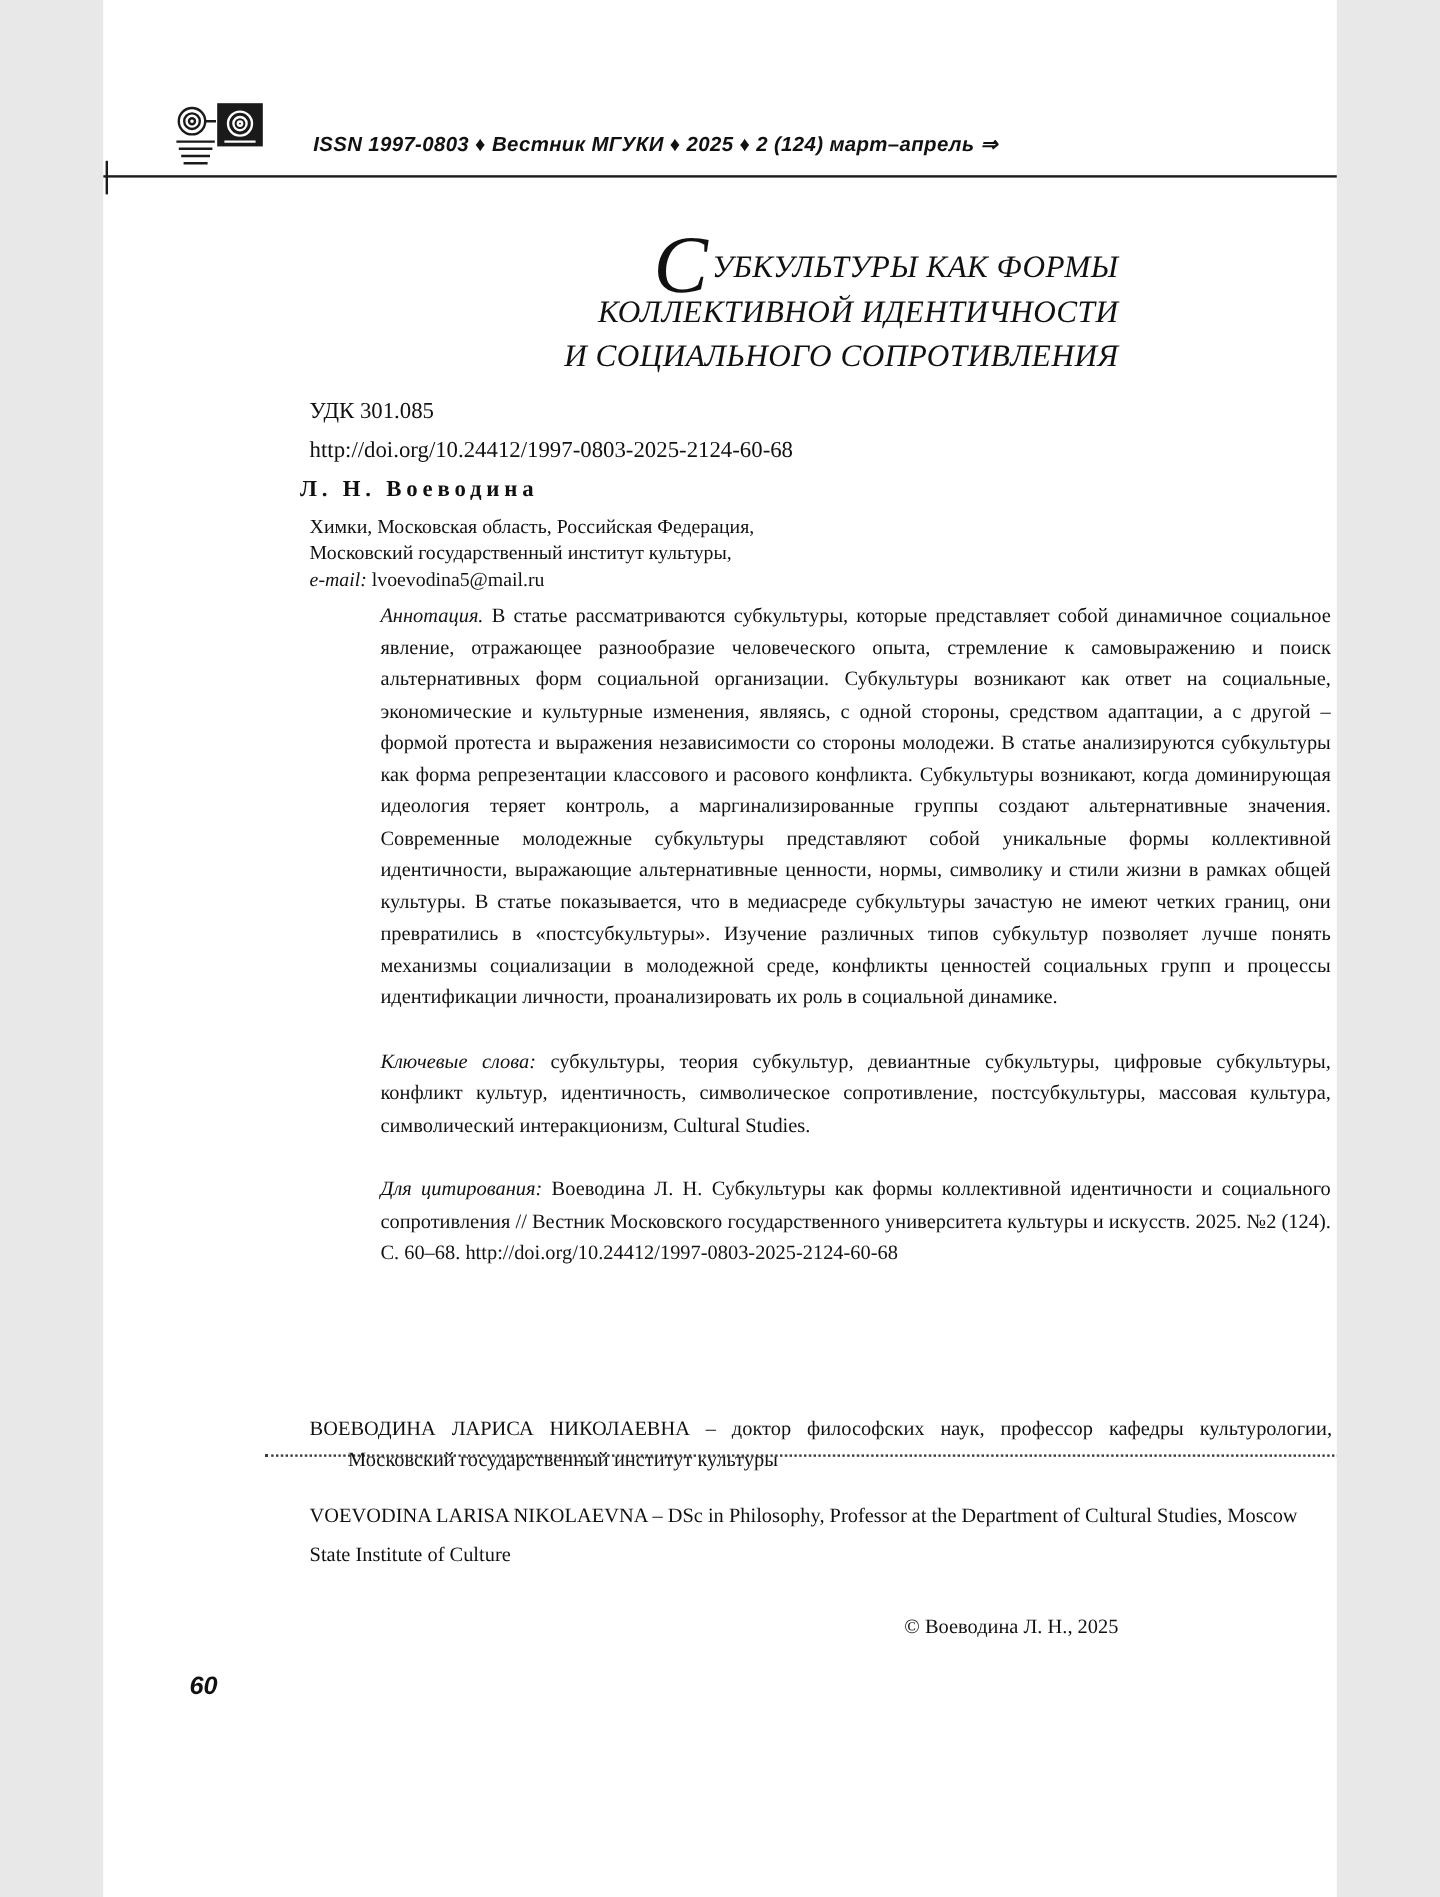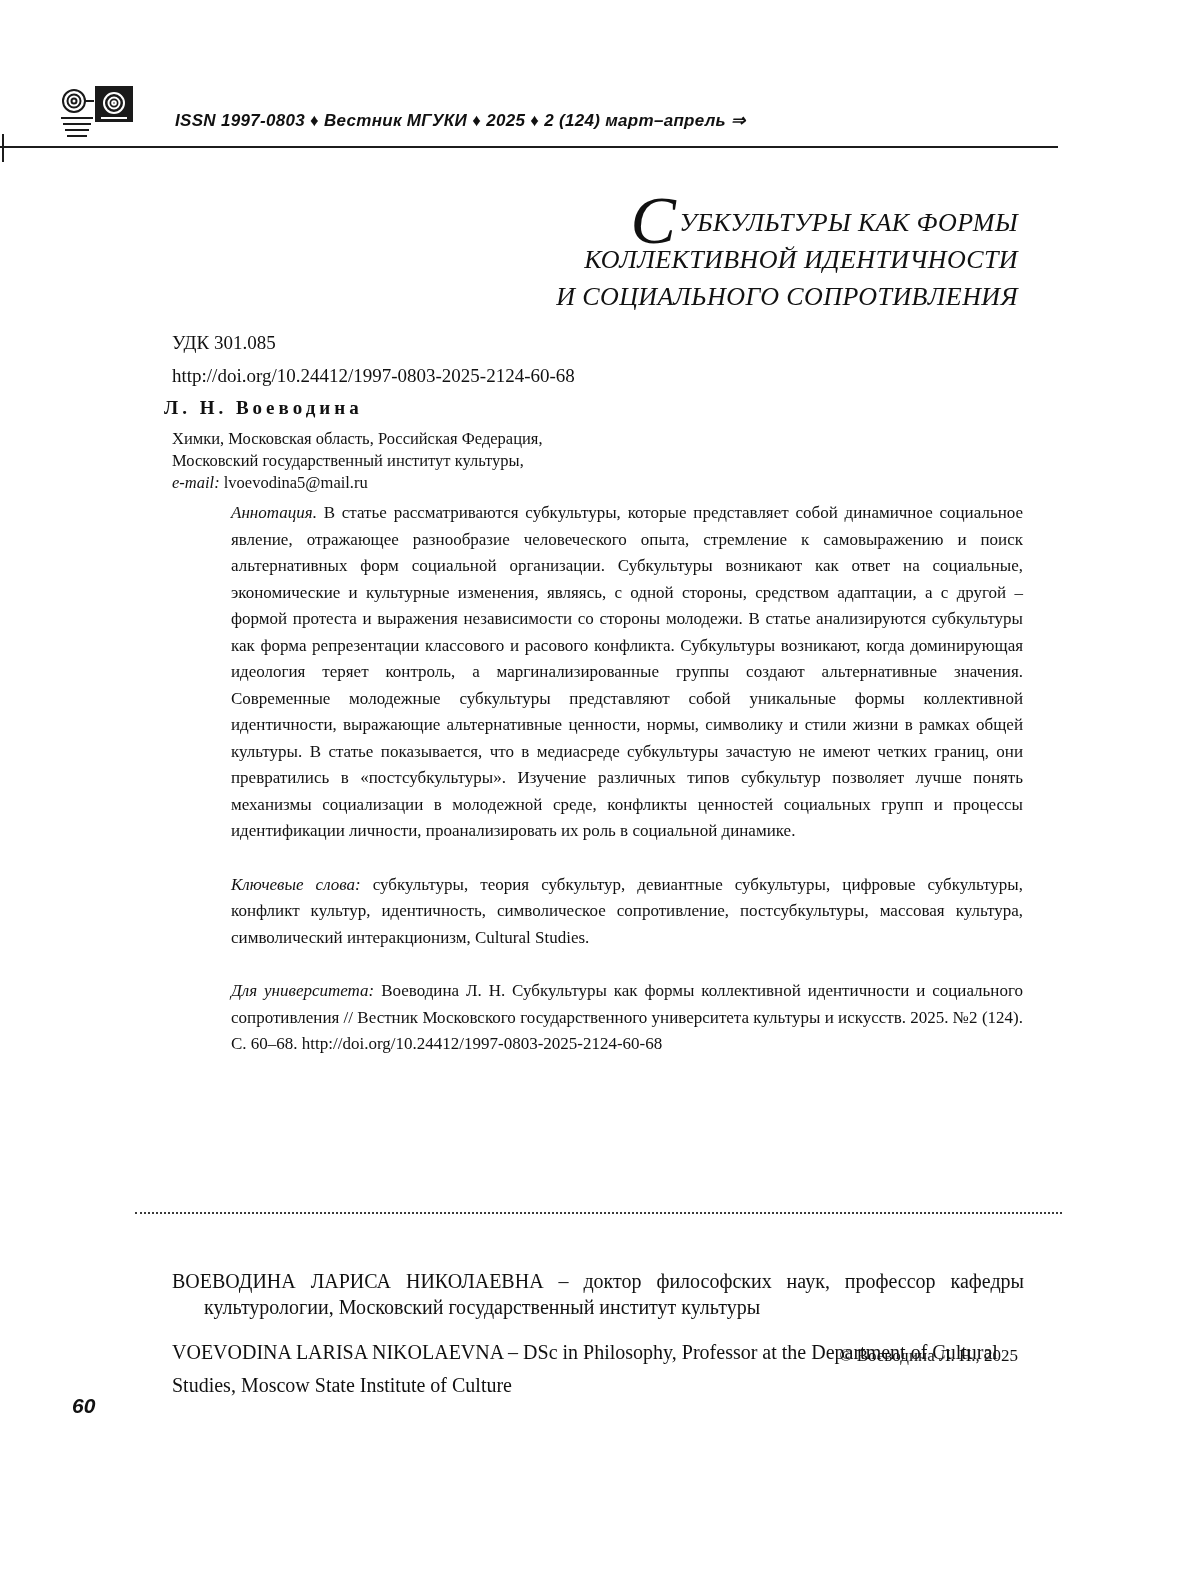--- a/index.html
+++ b/index.html
@@ -1,18 +1,18 @@
 <!DOCTYPE html>
 <html><head>
 <meta charset="utf-8">
 <style>
   html,body{margin:0;padding:0;background:#e8e8e8;}
   .page{
     position:relative;
-    width:1200px;height:1581px;
+    width:1028px;height:1581px;
     background:#ffffff;
     font-family:"Liberation Serif", serif;
     color:#111;
     margin:0 auto;
     overflow:hidden;
   }
   
   .logo{position:absolute;left:57px;top:84px;width:78px;height:58px;}
   .header-text{
     position:absolute;left:175px;top:110px;
@@ -51,21 +51,21 @@
   
   .main{position:absolute;left:215px;top:500px;width:808px;}
   .main p{
     margin:0 0 27px 16px;
     font-size:17px;line-height:26.5px;
     text-align:justify;
   }
 
   
   .dotted{position:absolute;left:135px;top:1212px;width:927px;height:0;border-top:2px dotted #3a3a3a;}
-  .bio{position:absolute;left:172px;top:1268px;width:852px;font-size:20px;}
+  .bio{position:absolute;left:172px;top:1178px;width:852px;font-size:17px;}
   .bio .ru{margin:0 0 16px 0;line-height:26px;padding-left:32px;text-indent:-32px;text-align:justify;}
   .bio .en{margin:0;line-height:33px;}
   .copyright{position:absolute;right:182px;top:1346px;font-size:17px;}
   .page-num{
     position:absolute;left:72px;top:1394px;
     font-family:"Liberation Sans", sans-serif;
     font-weight:700;font-style:italic;font-size:21px;
   }
 </style>
 </head>
@@ -109,21 +109,21 @@
   <div class="author">Л. Н. Воеводина</div>
   <div class="affil">
     <div>Химки, Московская область, Российская Федерация,</div>
     <div>Московский государственный институт культуры,</div>
     <div><span class="it">e-mail:</span> <span>lvoevodina5@mail.ru</span></div>
   </div>
 
   <div class="main">
     <p><span class="it">Аннотация.</span> <span>В статье рассматриваются субкультуры, которые представляет собой динамичное социальное явление, отражающее разнообразие человеческого опыта, стремление к самовыражению и поиск альтернативных форм социальной организации. Субкультуры возникают как ответ на социальные, экономические и культурные изменения, являясь, с одной стороны, средством адаптации, а с другой – формой протеста и выражения независимости со стороны молодежи. В статье анализируются субкультуры как форма репрезентации классового и расового конфликта. Субкультуры возникают, когда доминирующая идеология теряет контроль, а маргинализированные группы создают альтернативные значения. Современные молодежные субкультуры представляют собой уникальные формы коллективной идентичности, выражающие альтернативные ценности, нормы, символику и стили жизни в рамках общей культуры. В статье показывается, что в медиасреде субкультуры зачастую не имеют четких границ, они превратились в «постсубкультуры». Изучение различных типов субкультур позволяет лучше понять механизмы социализации в молодежной среде, конфликты ценностей социальных групп и процессы идентификации личности, проанализировать их роль в социальной динамике.</span></p>
     <p><span class="it">Ключевые слова:</span> <span>субкультуры, теория субкультур, девиантные субкультуры, цифровые субкультуры, конфликт культур, идентичность, символическое сопротивление, постсубкультуры, массовая культура, символический интеракционизм, Cultural Studies.</span></p>
-    <p><span class="it">Для университета:</span> <span>Воеводина Л. Н. Субкультуры как формы коллективной идентичности и социального сопротивления // Вестник Московского государственного университета культуры и искусств. 2025. №2 (124). С. 60–68. http://doi.org/10.24412/1997-0803-2025-2124-60-68</span></p>
+    <p><span class="it">Для цитирования:</span> <span>Воеводина Л. Н. Субкультуры как формы коллективной идентичности и социального сопротивления // Вестник Московского государственного университета культуры и искусств. 2025. №2 (124). С. 60–68. http://doi.org/10.24412/1997-0803-2025-2124-60-68</span></p>
   </div>
 
   <div class="dotted"></div>
   <div class="bio">
     <p class="ru">ВОЕВОДИНА ЛАРИСА НИКОЛАЕВНА – доктор философских наук, профессор кафедры культурологии, Московский государственный институт культуры</p>
     <p class="en">VOEVODINA LARISA NIKOLAEVNA – DSc in Philosophy, Professor at the Department of Cultural Studies, Moscow State Institute of Culture</p>
   </div>
   <div class="copyright">© Воеводина Л. Н., 2025</div>
   <div class="page-num">60</div>
 

